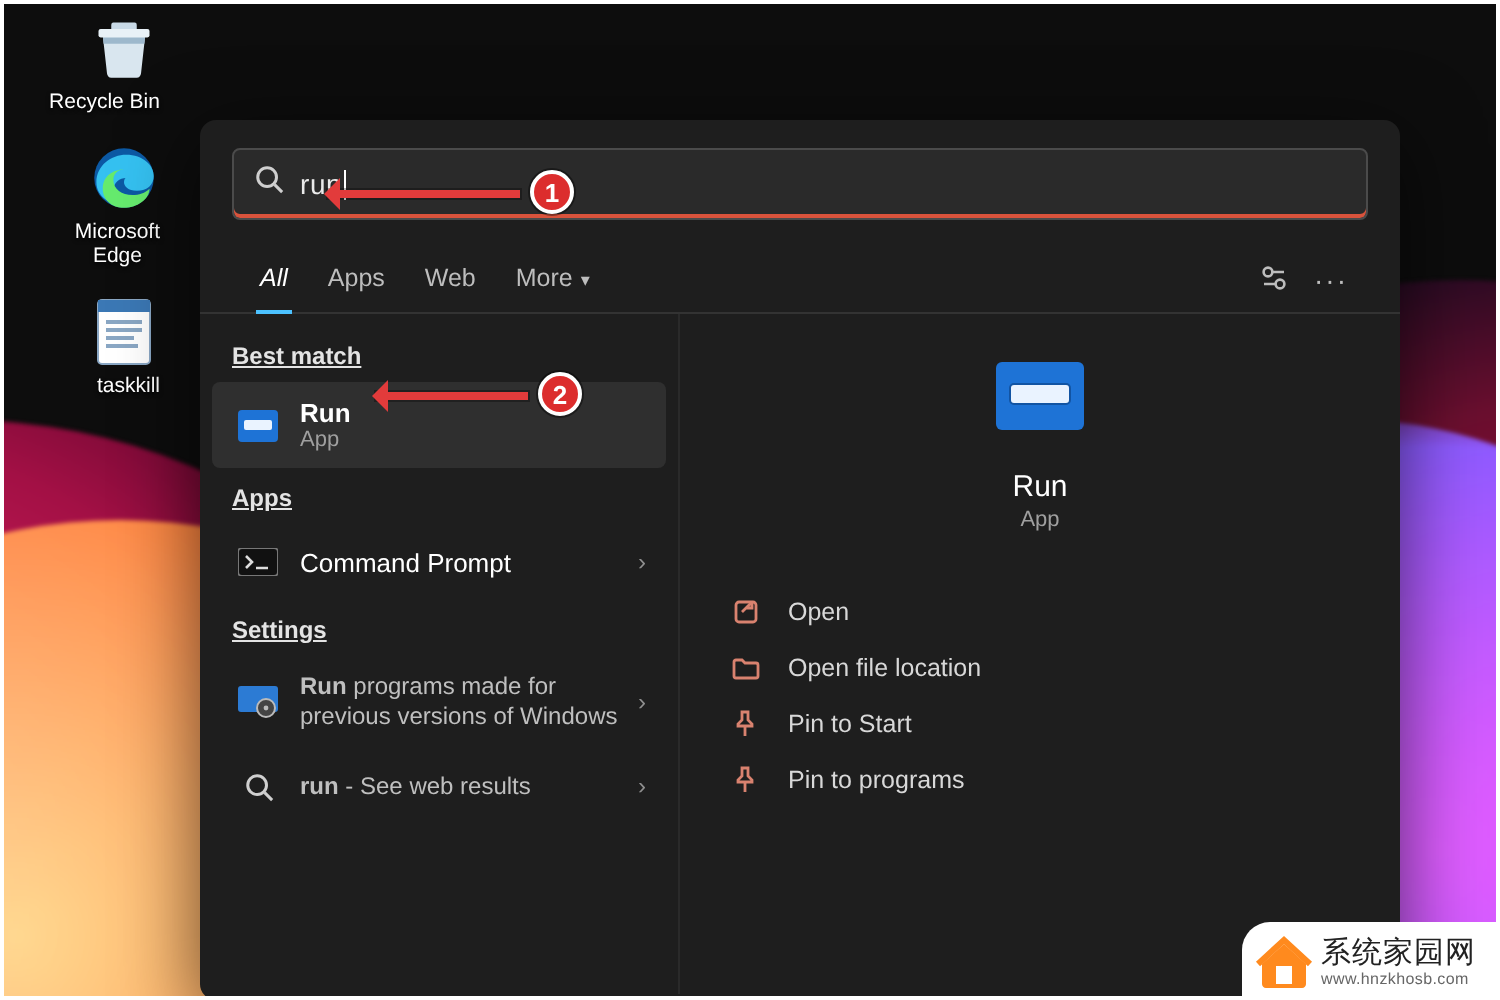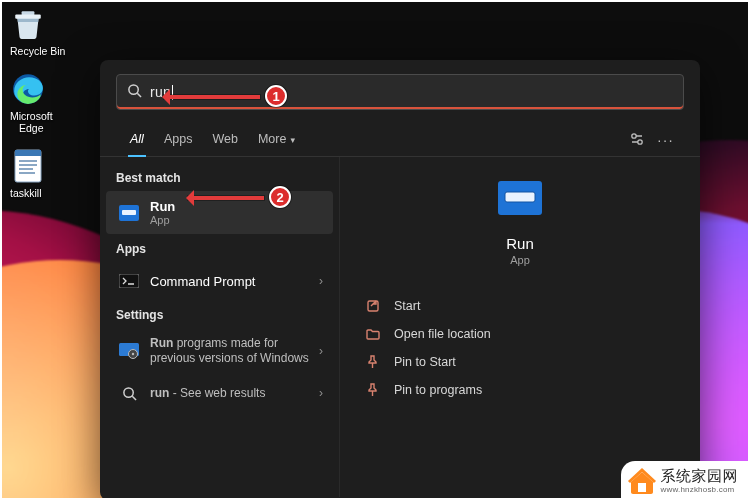--- a/index.html
+++ b/index.html
@@ -8,21 +8,21 @@
   .stage { position: relative; width: 750px; height: 500px; background: #0d0d0d; }
   
   .wp-stripe { position: absolute; border-radius: 50%; filter: blur(1px); }
   .wp1 { width: 600px; height: 600px; left: -320px; top: 210px; background: radial-gradient(circle at 40% 40%, #ff2e74, #a31045 45%, #400020 70%, transparent 72%); }
   .wp2 { width: 520px; height: 520px; left: -200px; top: 260px; background: radial-gradient(circle at 40% 40%, #ffd24b, #ff7a00 55%, transparent 72%); mix-blend-mode: screen; }
   .wp3 { width: 560px; height: 560px; right: -260px; top: 140px; background: radial-gradient(circle at 60% 50%, #c4003d, #6a0f2f 50%, #1b0a20 70%, transparent 72%); }
   .wp4 { width: 430px; height: 430px; right: -140px; top: 210px; background: radial-gradient(circle at 60% 50%, #9b5bff, #3651ff 60%, transparent 72%); mix-blend-mode: screen; }
 
   
   .desktop-icons { position: absolute; top: 6px; left: 10px; width: 70px; }
-  .di { display: flex; flex-direction: column; align-items: flex-start; margin-bottom: 14px; cursor: pointer; }
+  .di { display: flex; flex-direction: column; align-items: flex-end; margin-bottom: 14px; cursor: pointer; }
   .di .glyph { width: 36px; height: 36px; display: flex; align-items: center; justify-content: center; }
   .di .label { color: #fff; font-size: 10.5px; text-align: center; margin-top: 3px; text-shadow: 0 1px 2px #000; line-height: 1.15; }
   .bin svg, .edge svg, .doc svg { display:block; }
 
   
   .panel { position: absolute; top: 60px; left: 100px; width: 600px; height: 440px; background: #1e1e1e; border-radius: 8px; box-shadow: 0 10px 40px rgba(0,0,0,.6); overflow: hidden; }
   .searchbar { margin: 14px 16px 10px; height: 36px; background: #2a2a2a; border: 1px solid #4b4b4b; border-radius: 4px; display: flex; align-items: center; padding: 0 10px; box-shadow: inset 0 -2px 0 #d9533c; }
   .searchbar .sicon { color: #cfcfcf; margin-right: 8px; }
   .searchbar .sval { color: #eaeaea; font-size: 14px; letter-spacing: .3px; position: relative; }
   .caret { display:inline-block; width:1px; height:15px; background:#fff; vertical-align:-2px; margin-left:1px; animation: blink 1s steps(1) infinite; }
@@ -32,21 +32,21 @@
   .tab { color:#bdbdbd; font-size:12.5px; padding: 8px 10px 10px; cursor:pointer; position: relative; }
   .tab.active { color:#fff;font-style:italic; }
   .tab.active::after { content:""; position:absolute; left:8px; right:8px; bottom:-1px; height:2px; background:#4cc2ff; }
   .tab .chev { margin-left:4px; font-size:9px; }
   .tabs .spacer { flex:1; }
   .tabs .tabicon { color:#bdbdbd; padding:6px; cursor:pointer; font-size:14px; }
   .tabs .dots { letter-spacing:1px; }
 
   .body { display:flex; height: calc(100% - 100px); }
   .left { width: 240px; border-right: 1px solid #2a2a2a; padding-top:6px; }
-  .group-label { color:#e4e4e4; font-size:12px; font-weight:600; padding: 8px 16px 6px; }
+  .group-label { color:#e4e4e4; font-size:12px; font-weight:600; padding: 8px 16px 6px; text-decoration: underline; }
   .row { display:flex; align-items:center; padding:8px 12px; margin: 0 6px; border-radius:4px; cursor:pointer; position:relative; }
   .row.sel { background:#2f2f2f; }
   .row .ricon { width:22px; height:22px; margin-right:10px; display:flex; align-items:center; justify-content:center; color:#cfcfcf; }
   .row .rtext .t { color:#fff; font-size:13px; font-weight:600; }
   .row .rtext .s { color:#9f9f9f; font-size:11px; }
   .row .rtext .s2 { color:#bfbfbf; font-size:12px; line-height:1.25; }
   .row .chev-r { position:absolute; right:10px; color:#8f8f8f; font-size:12px; }
   .row .bold { font-weight:700; }
 
   .right { flex:1; padding-top:10px; }
@@ -219,21 +219,21 @@
           <div class="bigsub">App</div>
         </div>
         <div class="actions">
           <div class="act">
             <span class="aicon">
                 <svg width="14" height="14" viewBox="0 0 14 14" fill="none" stroke="currentColor" stroke-width="1.4">
                   <rect x="2" y="2" width="10" height="10" rx="1.5"></rect>
                   <path d="M5 7l5-5M10 2v3h-3"></path>
                 </svg>
               </span>
-            <span>Start</span>
+            <span>Open</span>
           </div>
           <div class="act">
             <span class="aicon">
                 <svg width="14" height="12" viewBox="0 0 14 12" fill="none" stroke="currentColor" stroke-width="1.4">
                   <path d="M1 3c0-.6.4-1 1-1h3l1.5 1.5H12c.6 0 1 .4 1 1V10c0 .6-.4 1-1 1H2c-.6 0-1-.4-1-1V3z"></path>
                 </svg>
               </span>
             <span>Open file location</span>
           </div>
           <div class="act">

